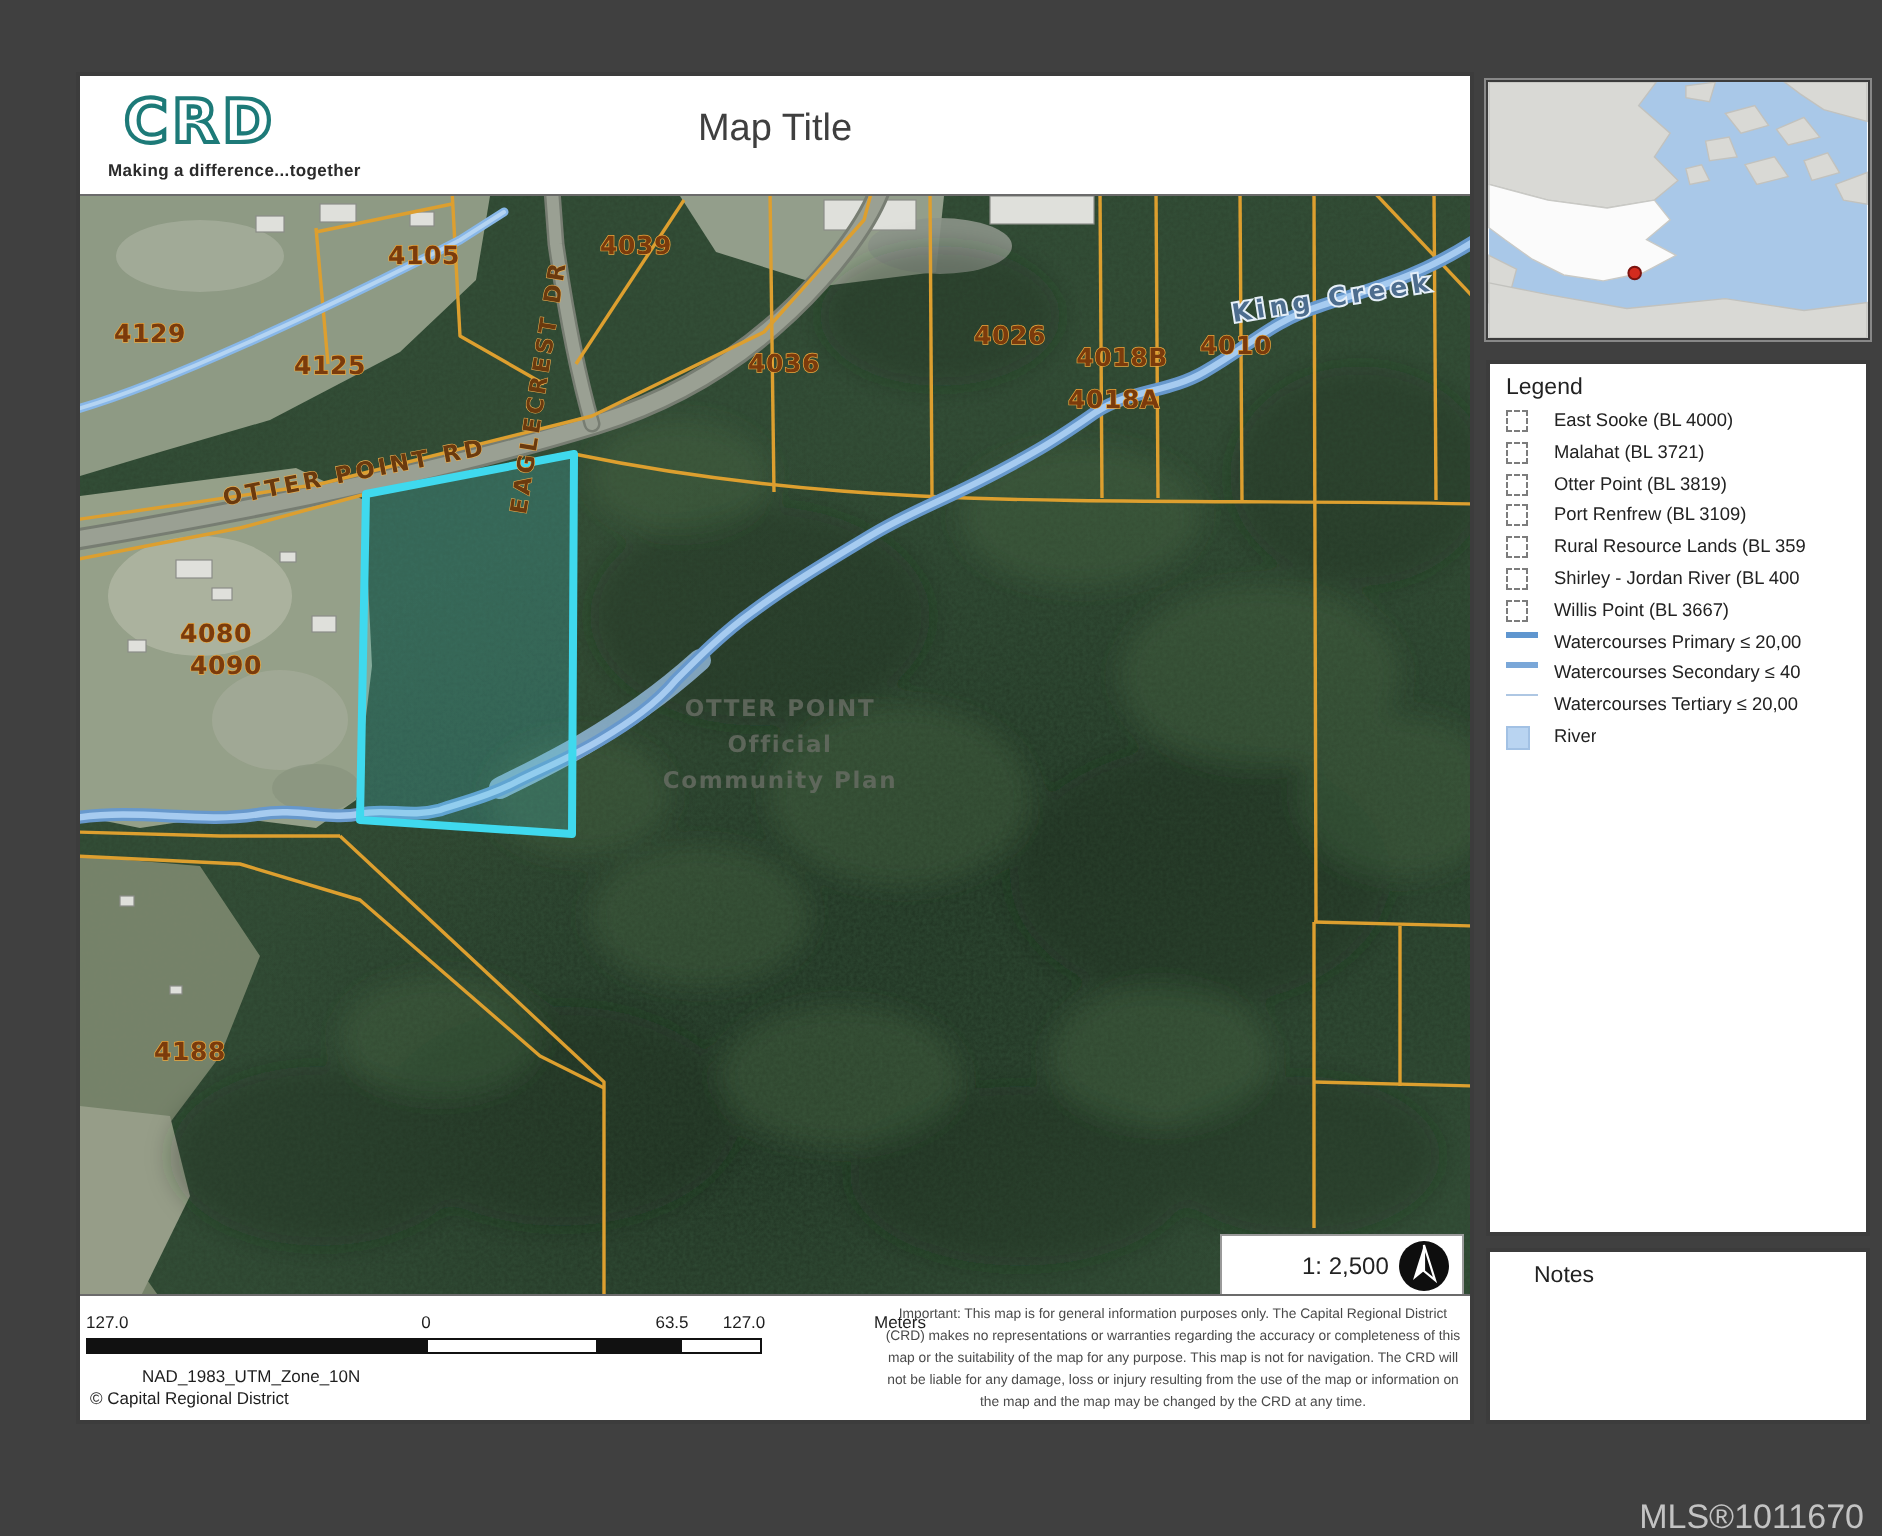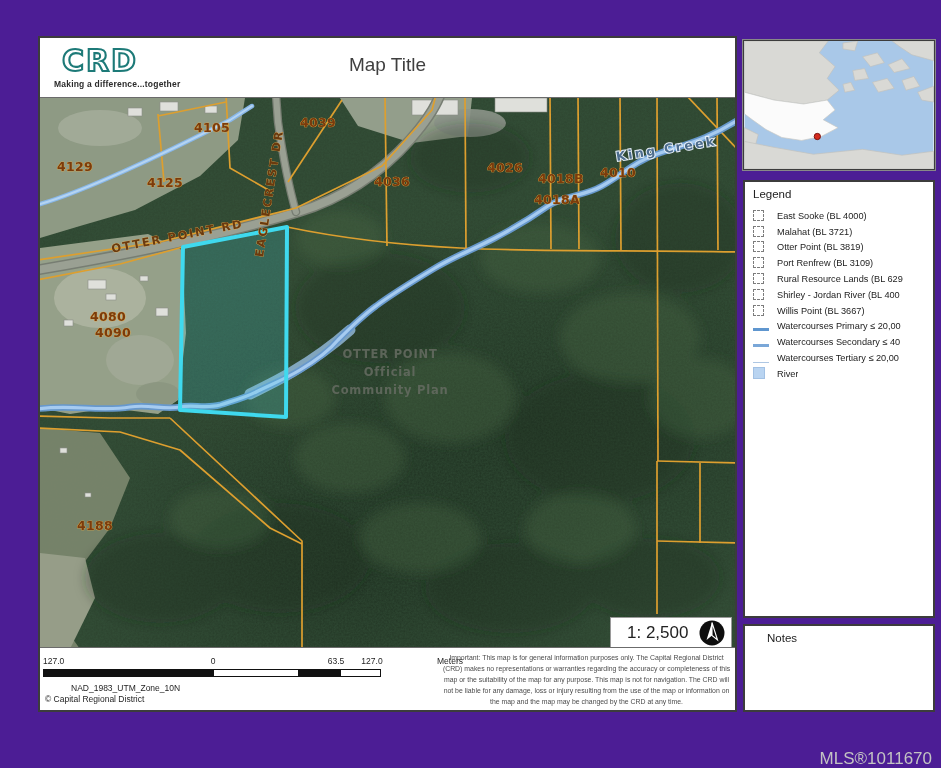--- a/index.html
+++ b/index.html
@@ -1,18 +1,18 @@
 <!DOCTYPE html>
 <html><head>
 <meta charset="utf-8">
 <style>
   * { margin:0; padding:0; box-sizing:border-box; }
   html,body { background:#fff; }
   body { font-family:"Liberation Sans", sans-serif; }
-  #page { position:relative; width:941px; height:768px; background:#4c1d95; overflow:hidden; }
+  #page { position:relative; width:941px; height:768px; background:#404040; overflow:hidden; }
 
   
   #main-frame { position:absolute; left:38px; top:36px; width:699px; height:676px;
                 border:2px solid #3c3c3c; background:#fff; }
   #header { position:relative; height:59px; background:#fff; }
   #logo-block { position:absolute; left:14px; top:4px; width:190px; }
   #logo-tagline { font-size:8.5px; font-weight:bold; color:#2b2b2b; margin-top:-3px; letter-spacing:.2px; }
   #map-title { position:absolute; left:0; top:16px; width:100%; text-align:center;
                font-size:19px; color:#3f3f3f; }
 
@@ -22,21 +22,21 @@
               background-image:
                 radial-gradient(600px 300px at 70% 60%, rgba(16,30,18,.5), rgba(0,0,0,0) 70%),
                 radial-gradient(420px 260px at 45% 88%, rgba(14,26,16,.45), rgba(0,0,0,0) 70%),
                 radial-gradient(520px 300px at 92% 30%, rgba(44,66,44,.5), rgba(0,0,0,0) 70%),
                 radial-gradient(320px 220px at 30% 42%, rgba(58,80,52,.4), rgba(0,0,0,0) 70%); }
   #map-svg { position:absolute; left:0; top:0; }
 
   
   #scale-box { position:absolute; left:570px; top:519px; width:122px; height:32px;
                background:#fff; border:1px solid #9a9a9a; display:flex; align-items:center; }
-  #scale-text { font-size:17px; color:#222; padding-left:16px; flex:1; }
+  #scale-text { font-size:12px; color:#222; padding-left:16px; flex:1;margin-left:24px; }
   #north-arrow { margin-right:5px; display:block; }
 
   
   .parcel-label { font:700 12.5px "DejaVu Sans", sans-serif; fill:#7b3b0c;
                   stroke:#eaa83f; stroke-width:.7px; paint-order:stroke; letter-spacing:.3px;
                   text-anchor:middle; }
   .road-label   { font:700 11.5px "DejaVu Sans", sans-serif; fill:#6b3a0e;
                   stroke:#e9b054; stroke-width:.55px; paint-order:stroke; letter-spacing:1.8px;
                   text-anchor:middle; }
   .water-label  { font:700 12.5px "DejaVu Sans", sans-serif; fill:#4d6d8e;
@@ -61,21 +61,21 @@
   #disclaimer { position:absolute; left:400px; top:4px; width:293px; font-size:6.9px;
                 line-height:1.6; color:#4a4a4a; text-align:center; }
 
   
   .side-box { position:absolute; left:743px; width:192px; background:#fff;
               border:2px solid #3c3c3c; }
   #inset-box { top:40px; height:130px; padding:0; overflow:hidden; border-width:1px; outline:1px solid #888; }
   #legend-box { top:180px; height:438px; padding:6px 8px; }
   #notes-box { top:624px; height:88px; padding:6px 22px; }
   .panel-title { font-size:11.5px; color:#222; margin-bottom:5px; }
-  .legend-row { display:flex; align-items:flex-end; height:15.8px; }
+  .legend-row { display:flex; align-items:flex-start; height:15.8px; }
   .legend-swatch-wrap { width:24px; display:flex; justify-content:flex-start; align-items:center; }
   .legend-label { font-size:9.2px; color:#222; white-space:nowrap; overflow:hidden; }
   .sw-dashed { width:11px; height:11px; background:#fff; border:1.5px dashed #7c7c7c; }
   .sw-line-primary   { width:16px; border-top:3.5px solid #5f96cf; }
   .sw-line-secondary { width:16px; border-top:3px solid #7aa7d8; }
   .sw-line-tertiary  { width:16px; border-top:1.5px solid #aec7e3; }
   .sw-river { width:12px; height:12px; background:#b9d4f1; border:1px solid #a2c1e4; }
 
   #mls-watermark { position:absolute; right:9px; top:749px; font-size:17px; color:#c3c3c3; }
 </style>
@@ -309,21 +309,21 @@
         <div class="legend-row">
           <span class="legend-swatch-wrap">
             <span class="sw-dashed"></span>
           </span>
           <span class="legend-label">Port Renfrew (BL 3109)</span>
         </div>
         <div class="legend-row">
           <span class="legend-swatch-wrap">
             <span class="sw-dashed"></span>
           </span>
-          <span class="legend-label">Rural Resource Lands (BL 629</span>
+          <span class="legend-label">Rural Resource Lands (BL 359</span>
         </div>
         <div class="legend-row">
           <span class="legend-swatch-wrap">
             <span class="sw-dashed"></span>
           </span>
           <span class="legend-label">Shirley - Jordan River (BL 400</span>
         </div>
         <div class="legend-row">
           <span class="legend-swatch-wrap">
             <span class="sw-dashed"></span>

